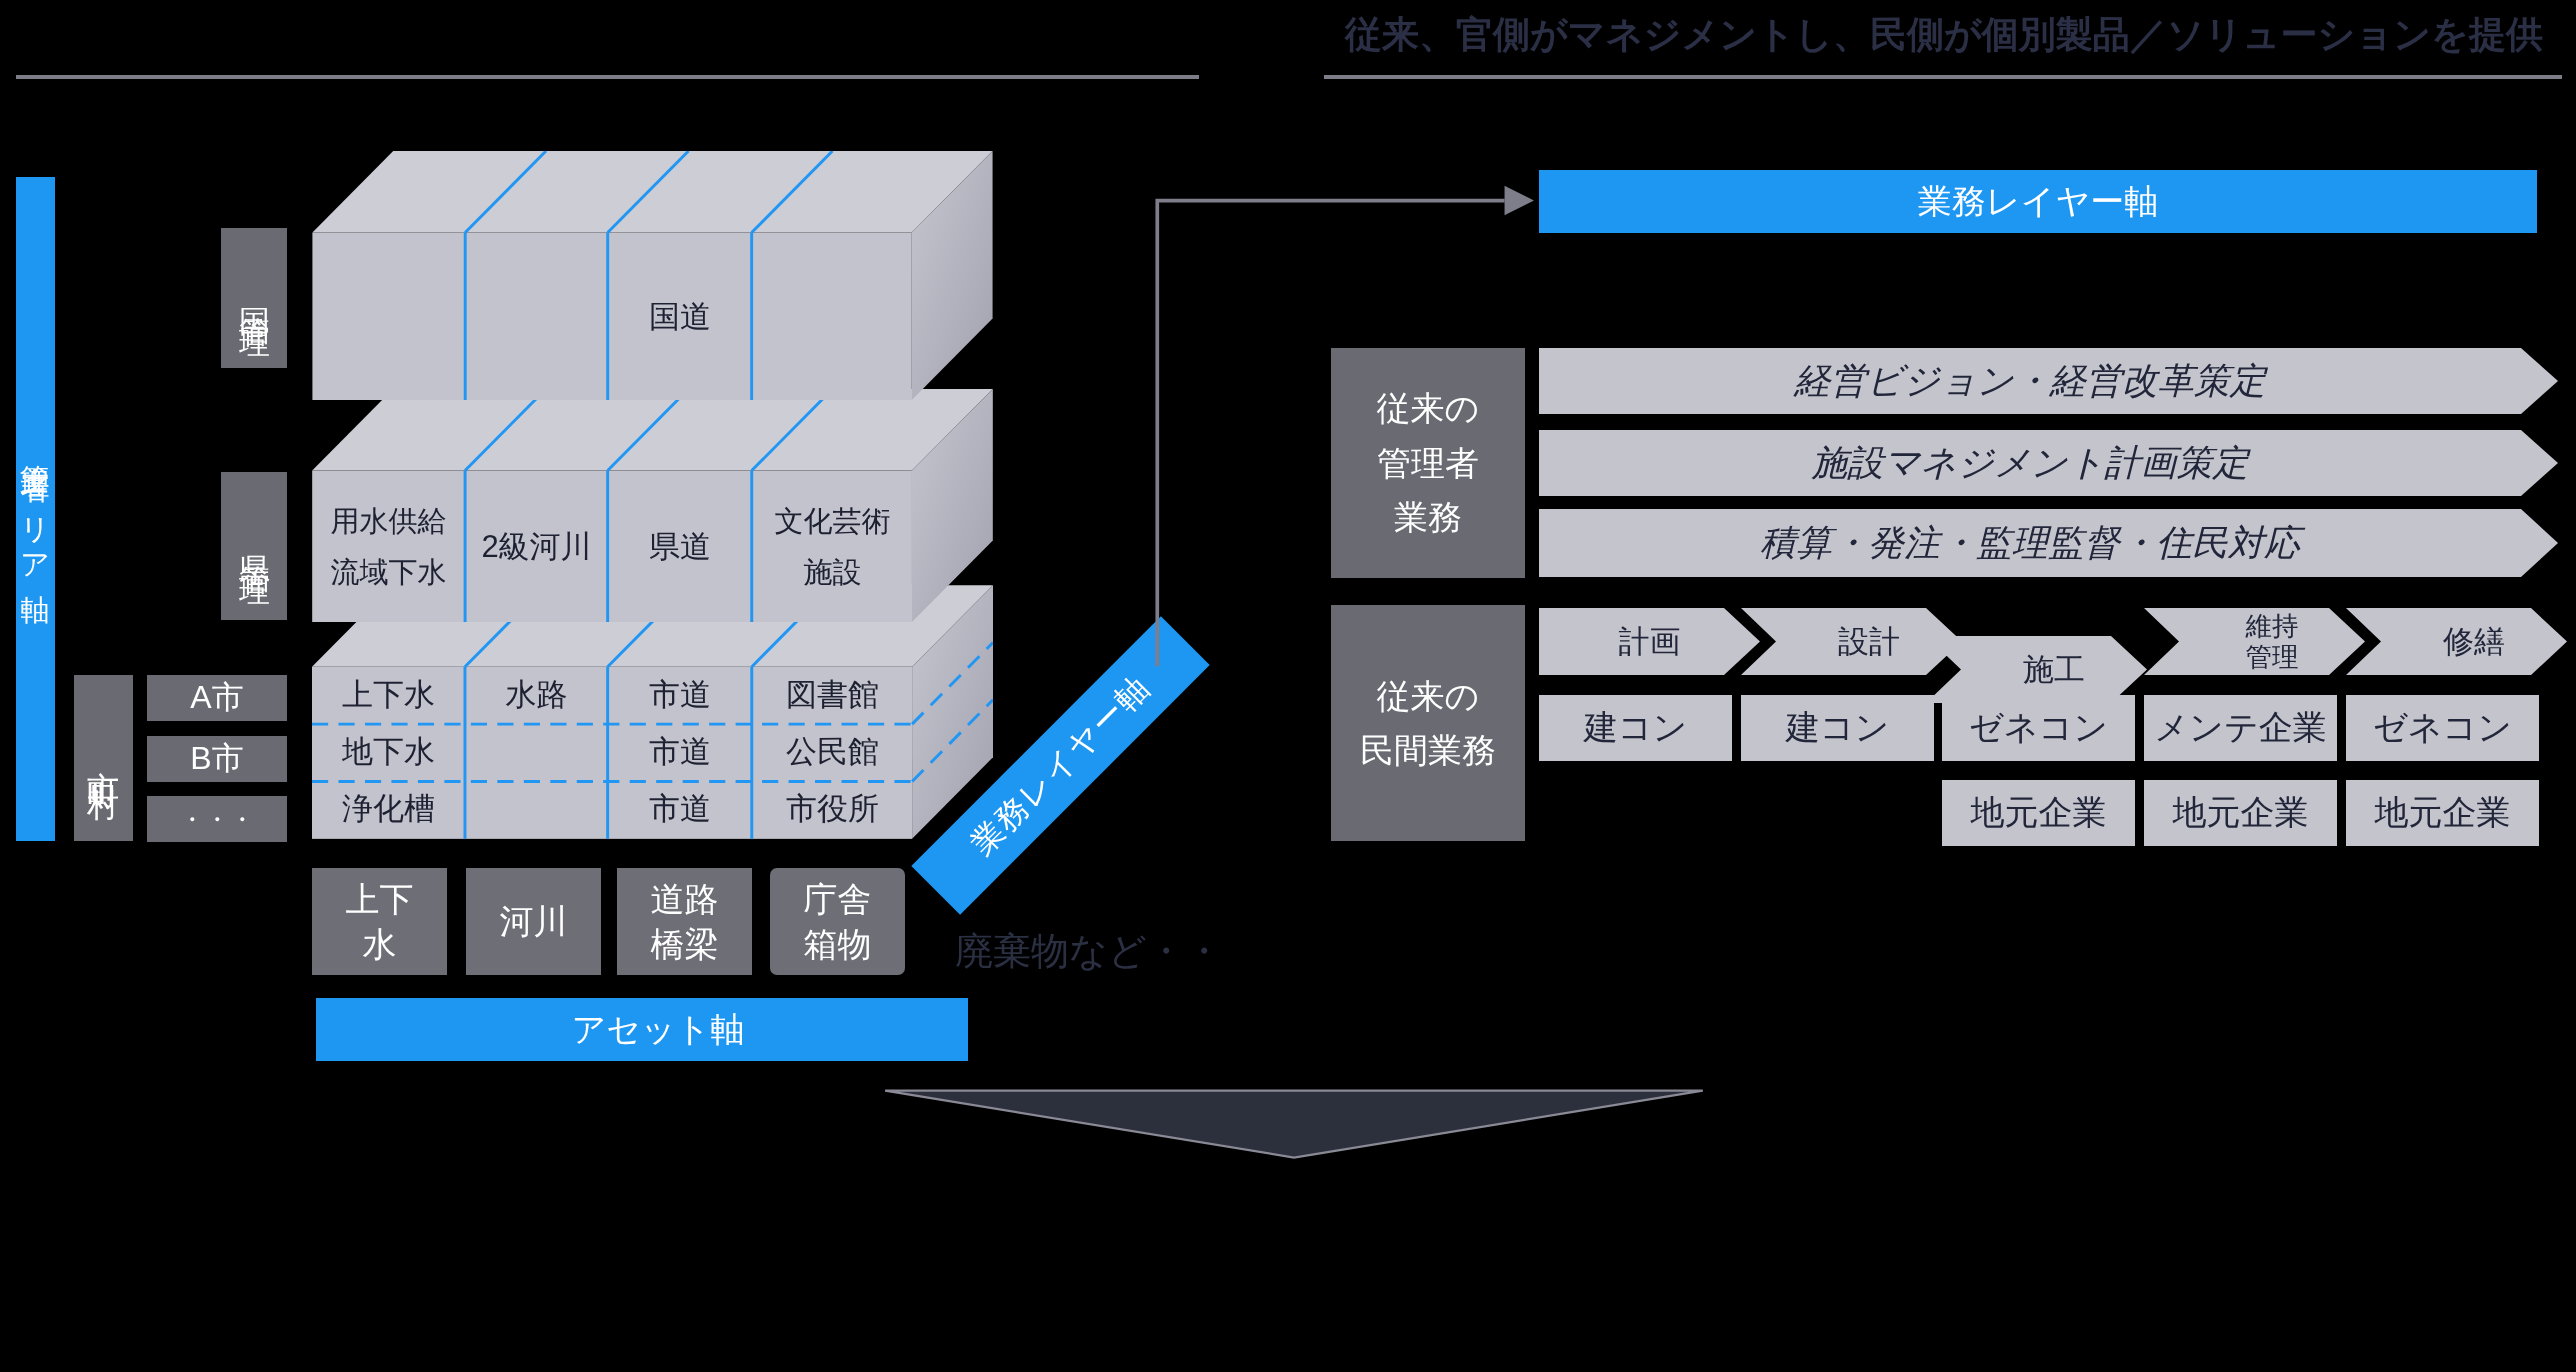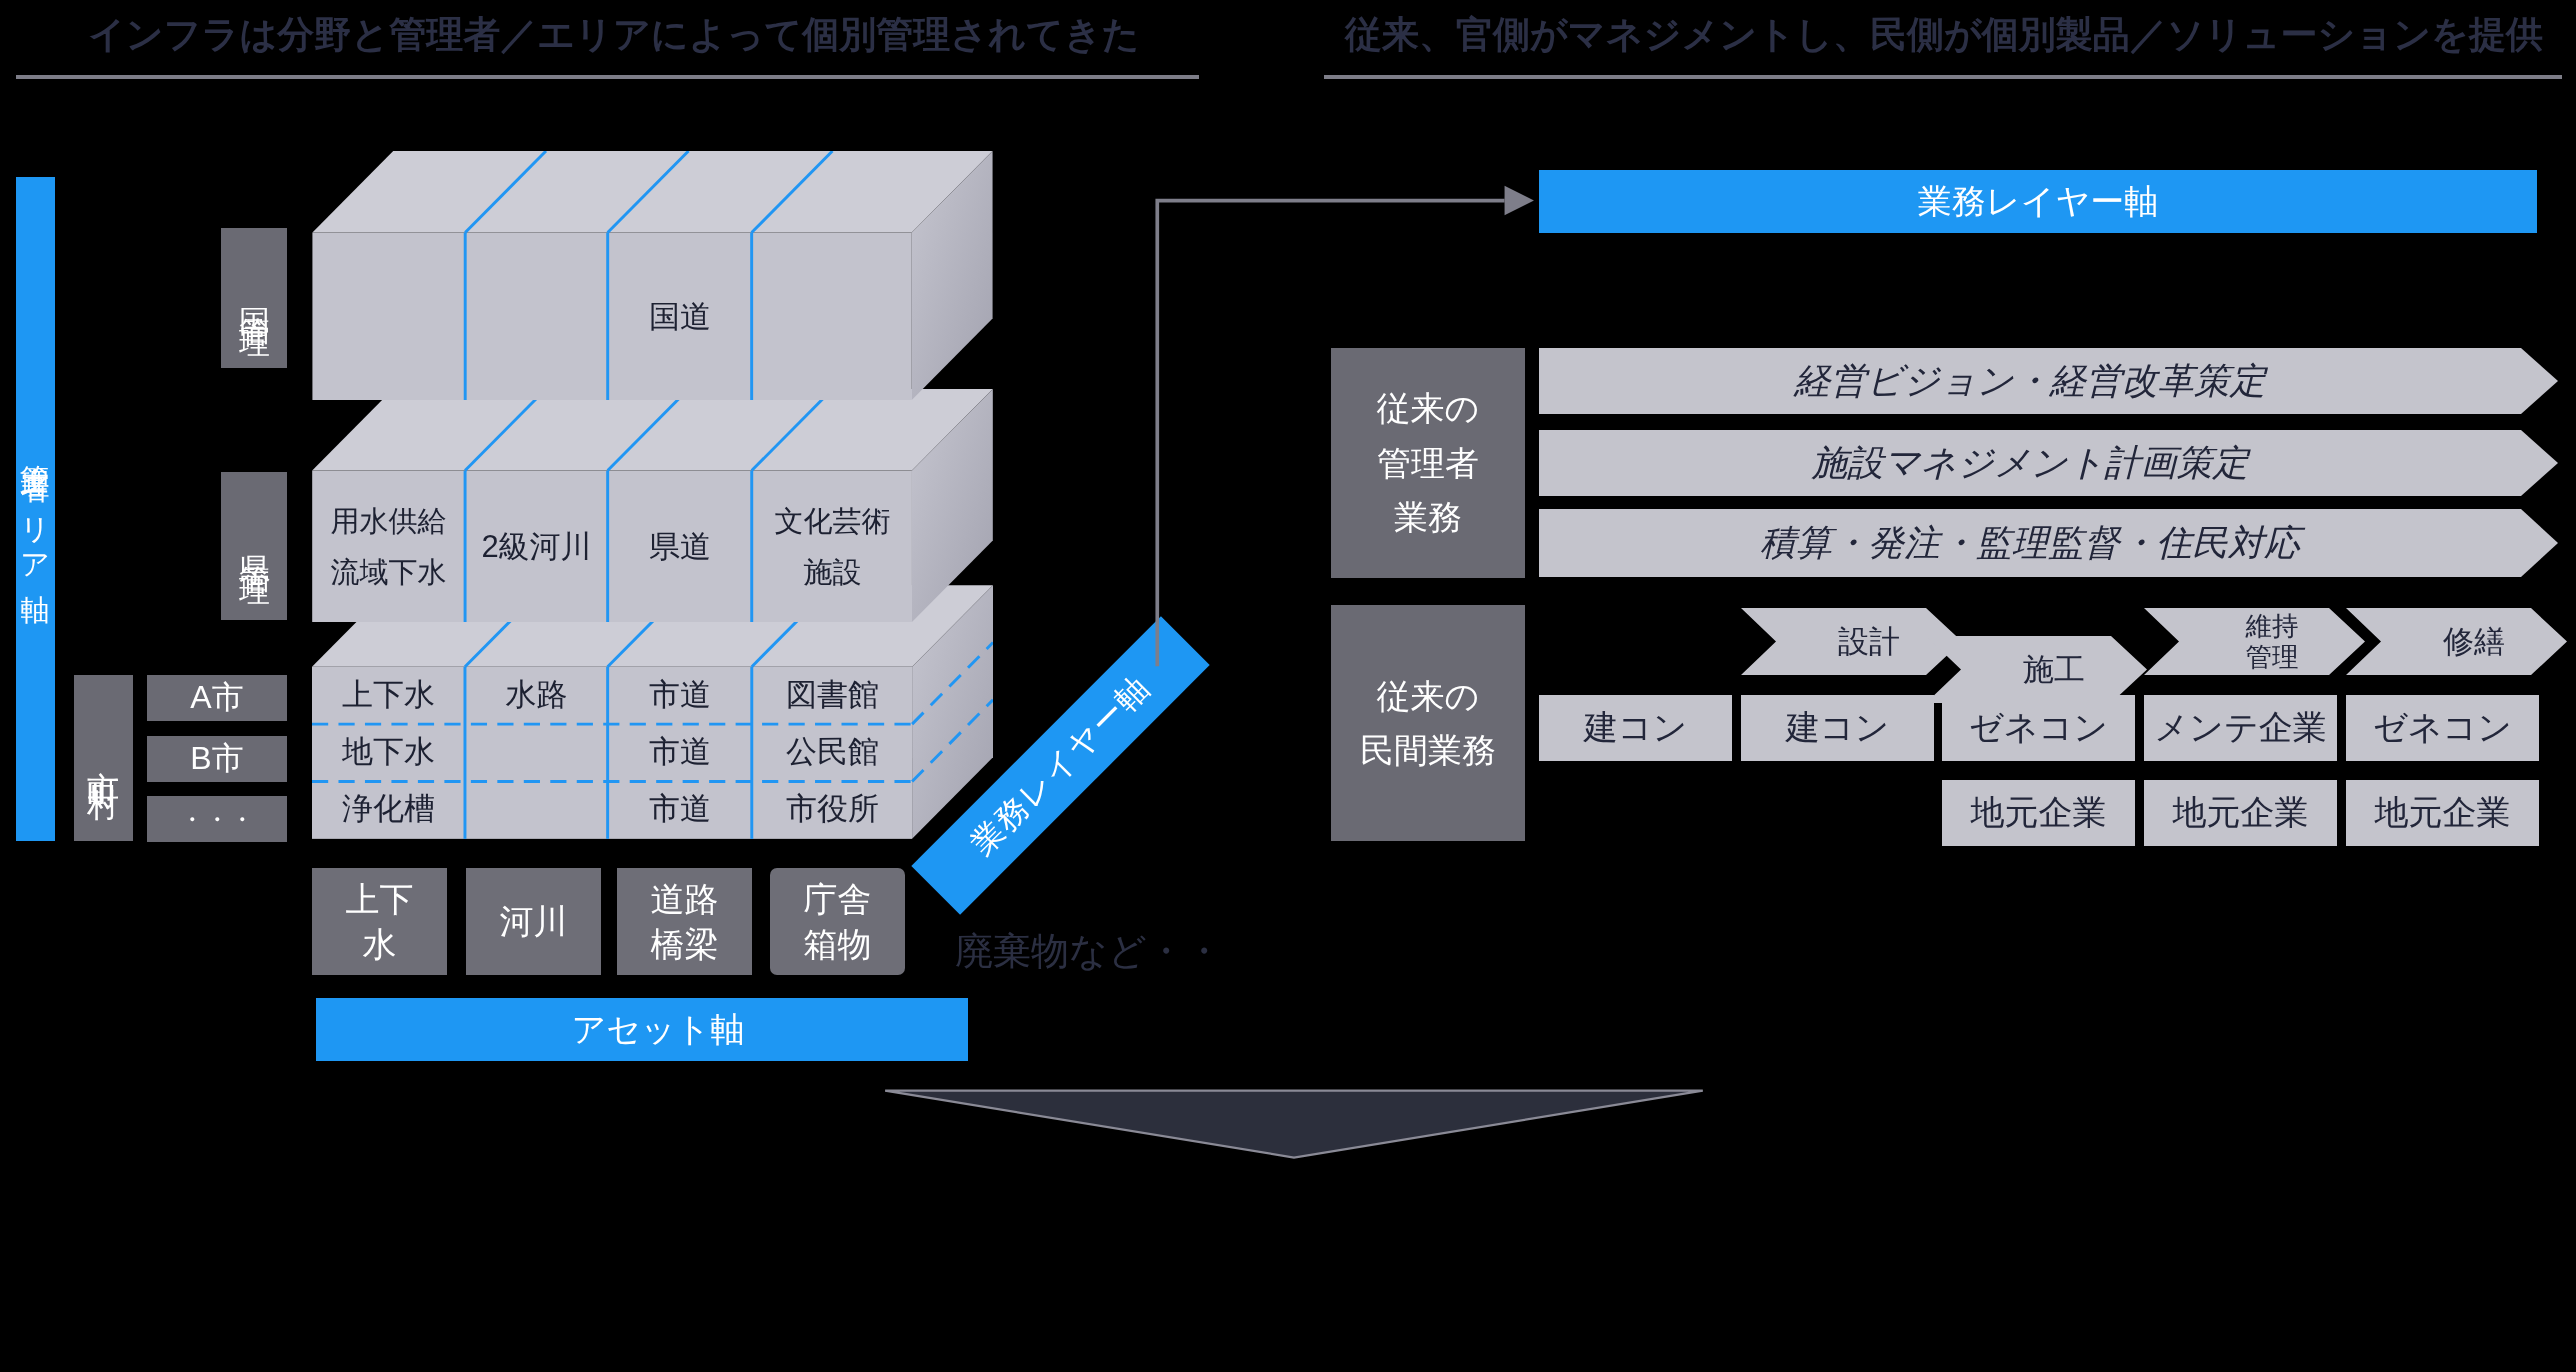--- a/index.html
+++ b/index.html
@@ -32,21 +32,20 @@
   .bottom-box{position:absolute;left:8.8px;top:1179px;width:2558px;height:188px;box-sizing:border-box;
               border:11px solid #2b2e3a;background:#ffffff;display:flex;flex-direction:column;
               align-items:center;justify-content:center;}
   .bottom-line{font-size:41px;color:#23273a;line-height:1.42;white-space:nowrap;}
 </style>
 </head>
 <body>
 
 <div class="stage">
 
-  <div class="sec-title" style="left:88px;">インフラは分野と管理者／エリアによって個別管理されてきた</div>
   <div class="underline" style="left:16px;width:1183px;"></div>
   <div class="sec-title" style="left:1345px;">従来、官側がマネジメントし、民側が個別製品／ソリューションを提供</div>
   <div class="underline" style="left:1324px;width:1238px;"></div>
 
   <div class="axis-bar blue" style="left:16px;top:177px;width:39px;height:664px;">
     <span class="v-text" style="font-size:29px;letter-spacing:4.4px;">管理者・エリア軸</span>
   </div>
 
   <div class="gray-box" style="left:221px;top:228px;width:66px;height:140px;">
     <span class="v-text" style="font-size:31px;letter-spacing:10.3px;">国管理</span>
@@ -172,20 +171,21 @@
   <div class="gray-box" style="left:1331px;top:348px;width:194px;height:230px;font-size:34px;text-align:center;white-space:pre-line;line-height:1.6;">従来の
 管理者
 業務</div>
   <div class="task-bar" style="top:348px;height:66px;">経営ビジョン・経営改革策定</div>
   <div class="task-bar" style="top:430px;height:66px;">施設マネジメント計画策定</div>
   <div class="task-bar" style="top:509px;height:68px;">積算・発注・監理監督・住民対応</div>
 
   <div class="gray-box" style="left:1331px;top:605px;width:194px;height:236px;font-size:34px;text-align:center;white-space:pre-line;line-height:1.6;">従来の
 民間業務</div>
 
+  <div class="step step-first" style="left:1539px;">計画</div>
   <div class="step" style="left:1741px;">設計</div>
   <div class="step" style="left:1926px;margin-top:28px;">施工</div>
   <div class="step" style="left:2144px;font-size:26.5px;">維持
 管理</div>
   <div class="step" style="left:2346px;">修繕</div>
 
   <div class="company" style="left:1539px;top:695px;">建コン</div>
   <div class="company" style="left:1741px;top:695px;">建コン</div>
   <div class="company" style="left:1942px;top:695px;">ゼネコン</div>
   <div class="company" style="left:2144px;top:695px;">メンテ企業</div>

